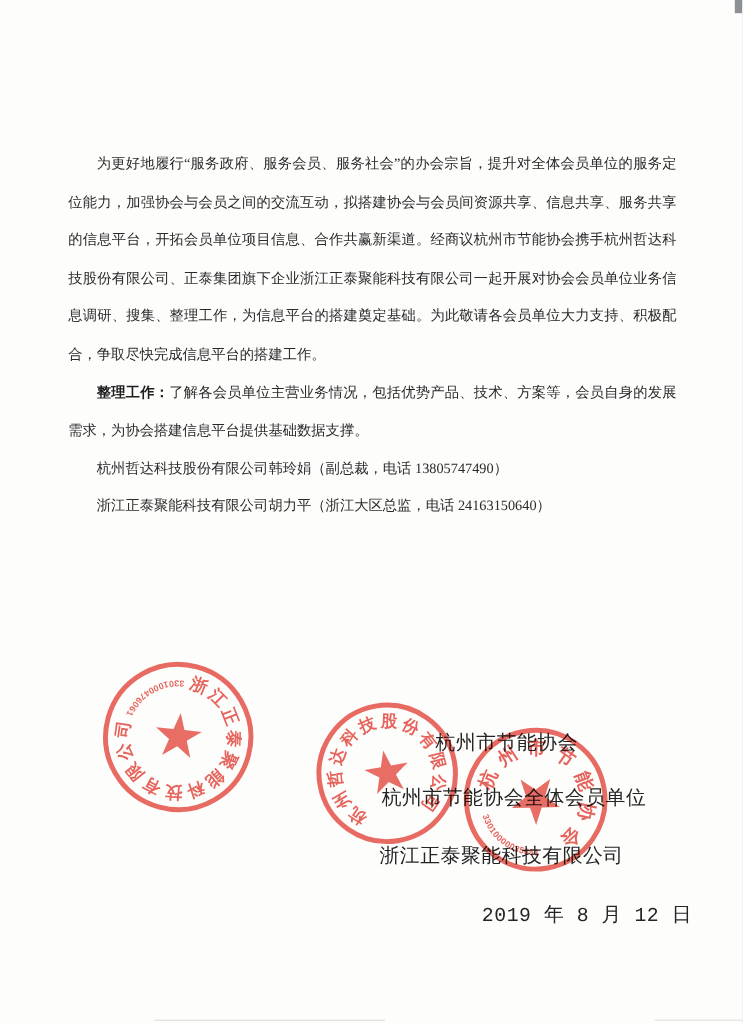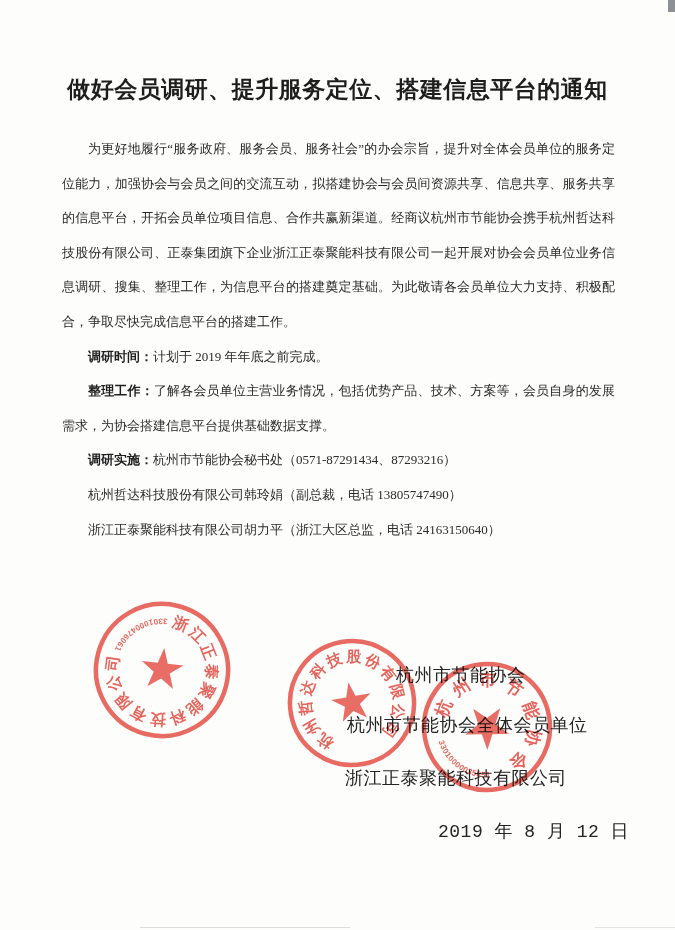--- a/index.html
+++ b/index.html
@@ -75,27 +75,24 @@
     background:#e2e2e0;
   }
 </style>
 </head>
 <body>
 
 <div class="page">
 
   <div class="corner-mark"></div>
 
-  <h1 class="doc-title">做好会员调研、提升服务定位、搭建信息平台的通知</h1>
 
   <div class="body-text">
     <p><span class="plabel"></span><span>为更好地履行“服务政府、服务会员、服务社会”的办会宗旨，提升对全体会员单位的服务定位能力，加强协会与会员之间的交流互动，拟搭建协会与会员间资源共享、信息共享、服务共享的信息平台，开拓会员单位项目信息、合作共赢新渠道。经商议杭州市节能协会携手杭州哲达科技股份有限公司、正泰集团旗下企业浙江正泰聚能科技有限公司一起开展对协会会员单位业务信息调研、搜集、整理工作，为信息平台的搭建奠定基础。为此敬请各会员单位大力支持、积极配合，争取尽快完成信息平台的搭建工作。</span></p>
-    <p><span class="plabel">调研时间：</span><span>计划于 2019 年年底之前完成。</span></p>
     <p><span class="plabel">整理工作：</span><span>了解各会员单位主营业务情况，包括优势产品、技术、方案等，会员自身的发展需求，为协会搭建信息平台提供基础数据支撑。</span></p>
-    <p><span class="plabel">调研实施：</span><span>杭州市节能协会秘书处（0571-87291434、87293216）</span></p>
     <p><span class="plabel"></span><span>杭州哲达科技股份有限公司韩玲娟（副总裁，电话 13805747490）</span></p>
     <p><span class="plabel"></span><span>浙江正泰聚能科技有限公司胡力平（浙江大区总监，电话 24163150640）</span></p>
   </div>
 
   <div class="sig-line sig-assoc">杭州市节能协会</div>
   <div class="sig-line sig-zheda">杭州市节能协会全体会员单位</div>
   <div class="sig-line sig-zhengtai">浙江正泰聚能科技有限公司</div>
   <div class="sig-line sig-date">2019 年 8 月 12 日</div>
 
   <div class="stamp" id="stamp-zhengtai" style="left: 74px; top: 582px;">

